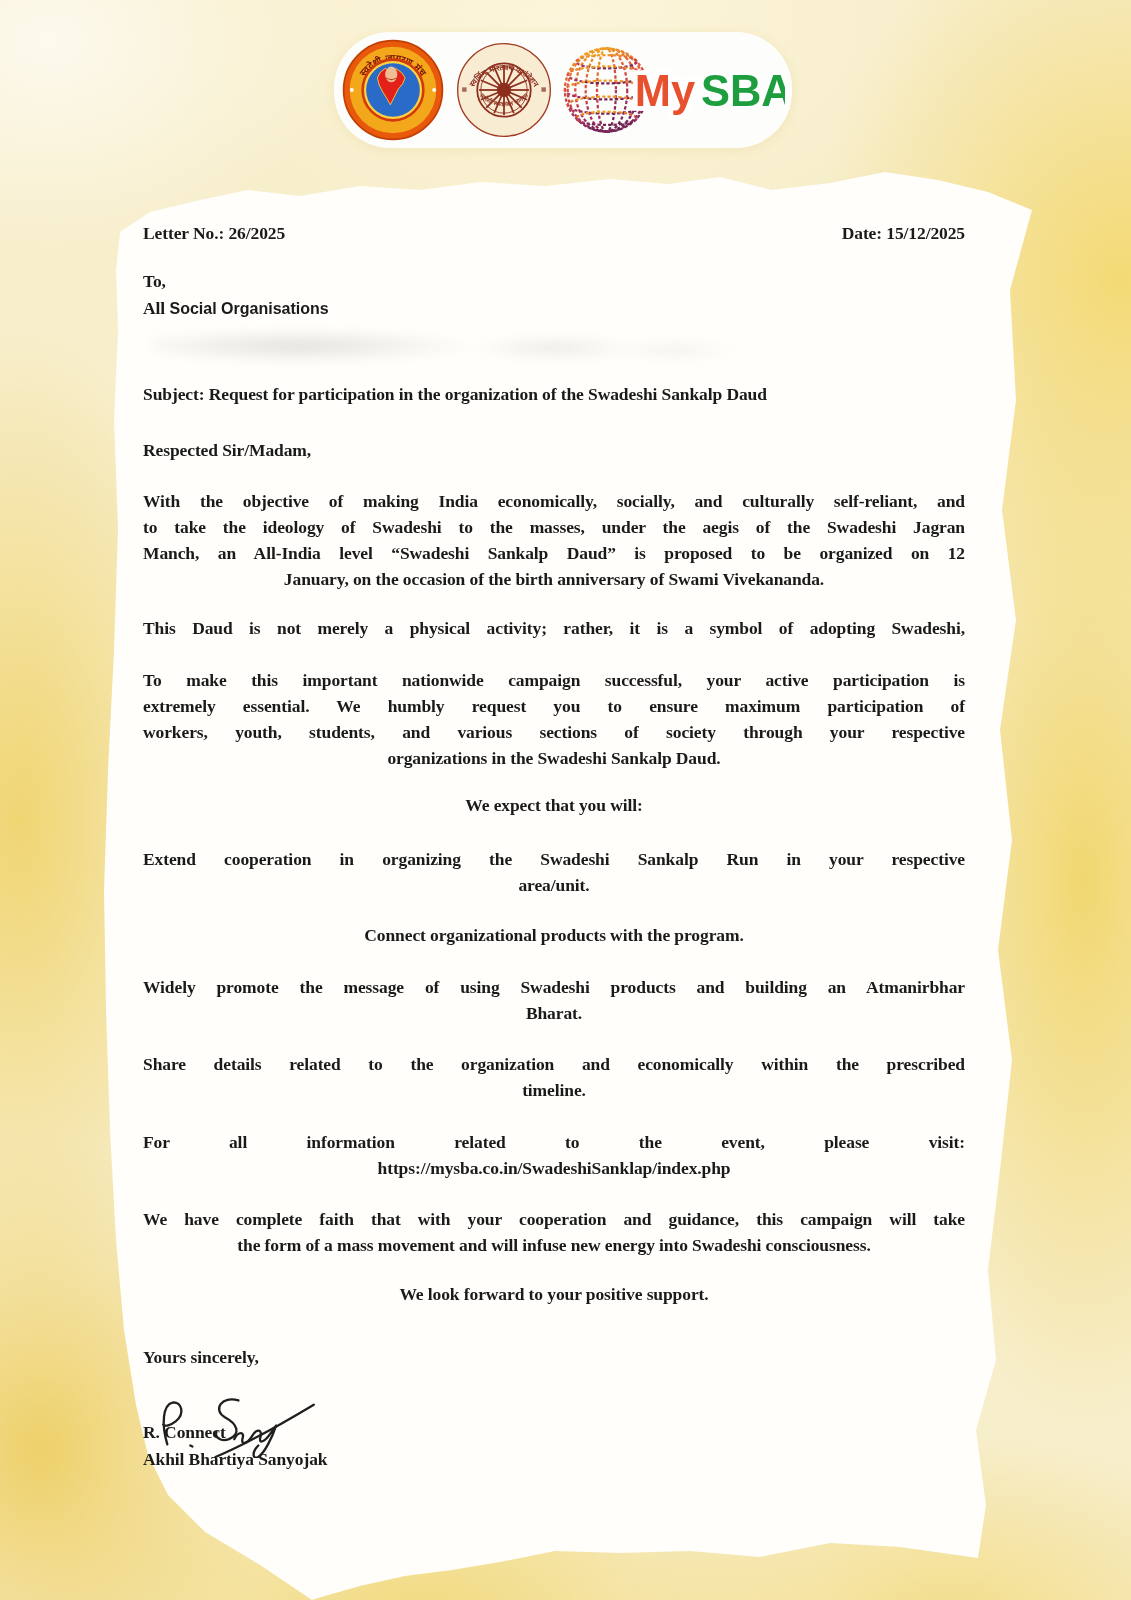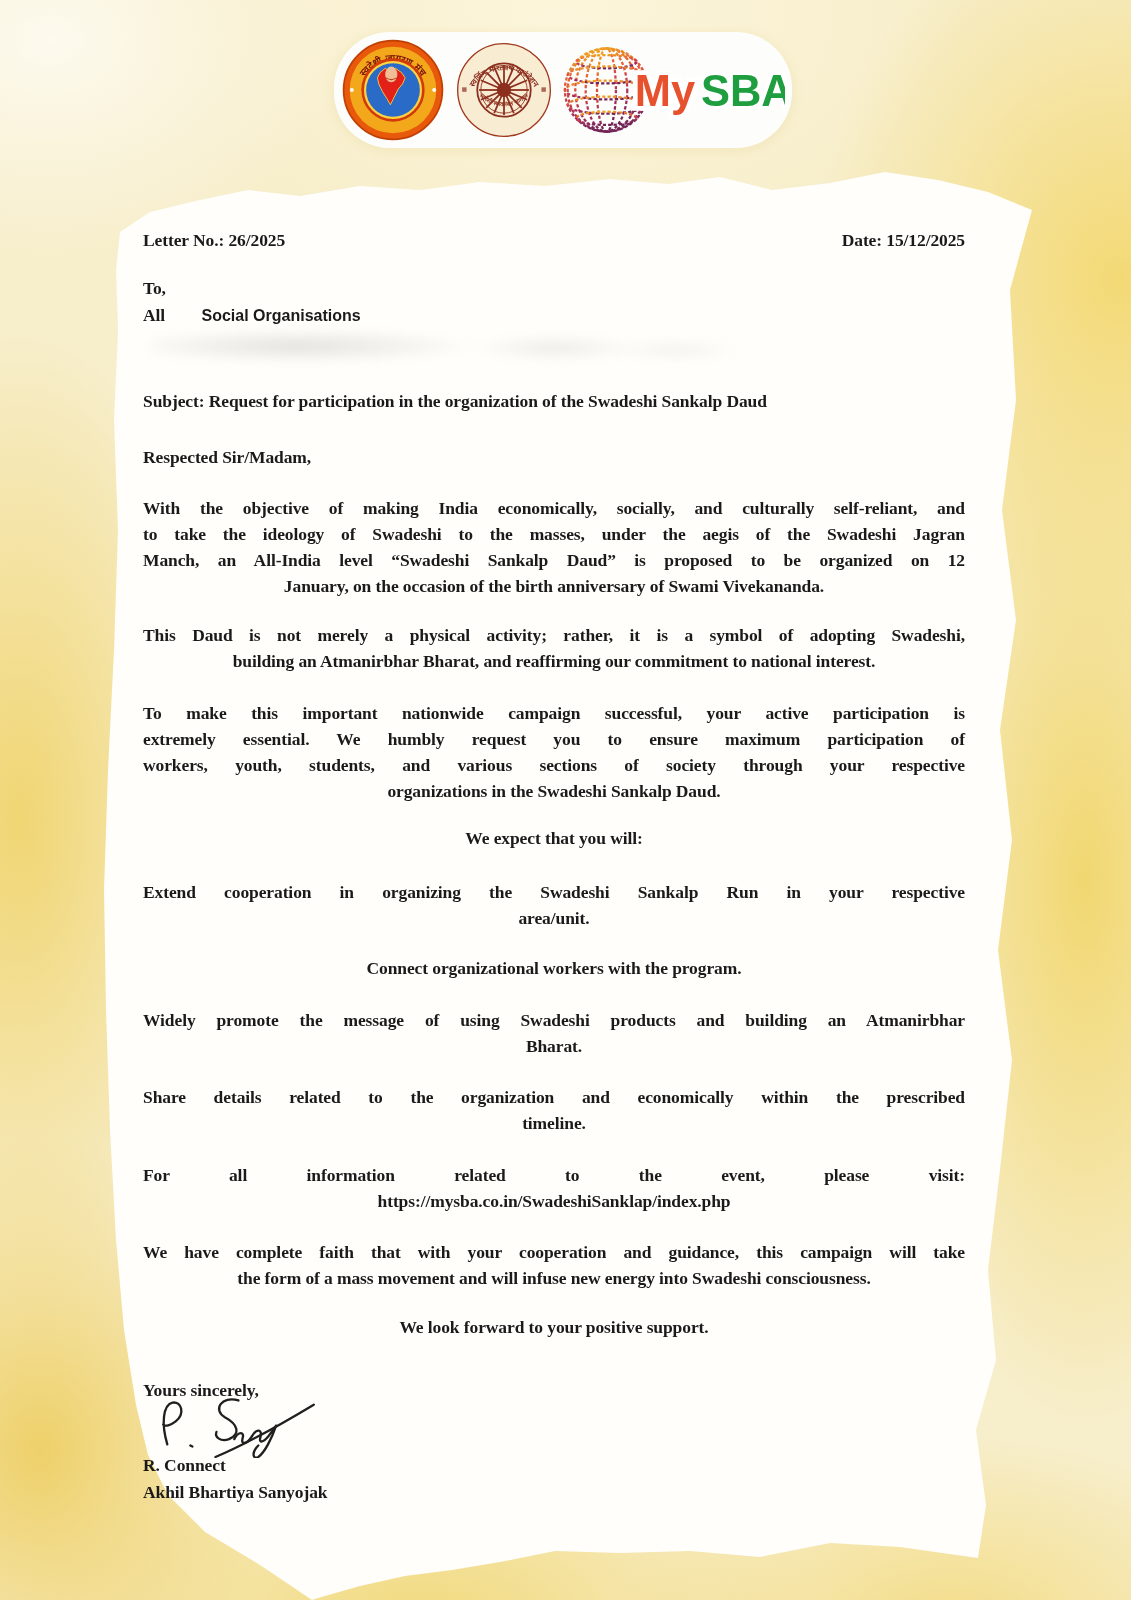--- a/index.html
+++ b/index.html
@@ -54,27 +54,27 @@
   
   #pill{
     position:absolute;left:334px;top:32px;width:458px;height:116px;
     background:rgba(253,253,252,0.98);border-radius:56px;
     display:flex;align-items:center;justify-content:center;gap:10px;
     box-shadow:0 2px 12px rgba(200,170,60,0.15);
   }
   #pill svg{display:block;}
 
   
-  #content{position:absolute;left:143px;top:227px;width:822px;color:var(--text);
+  #content{position:absolute;left:143px;top:220px;width:822px;color:var(--text);
     font-size:17.5px;font-weight:700;line-height:26px;letter-spacing:-0.1px;}
   .row{display:flex;justify-content:space-between;}
   .line{min-height:26px;}
   .jl{text-align:justify;text-align-last:justify;}
   .ll{text-align:center;}
-  .sans{font-family:"Liberation Sans","DejaVu Sans",sans-serif;font-size:16px;letter-spacing:0;padding-left:32px;}
+  .sans{font-family:"Liberation Sans","DejaVu Sans",sans-serif;font-size:16px;letter-spacing:0;}
   .sig-block{line-height:27px;}
 
   .smudge{position:absolute;pointer-events:none;}
   #smudge1{left:150px;top:328px;width:330px;height:36px;
     background:radial-gradient(ellipse at 45% 50%, rgba(158,158,150,0.28), rgba(158,158,150,0) 70%);filter:blur(4px);}
   #smudge2{left:470px;top:334px;width:170px;height:28px;
     background:radial-gradient(ellipse at 50% 50%, rgba(168,168,160,0.20), rgba(168,168,160,0) 70%);filter:blur(5px);}
   #smudge3{left:610px;top:338px;width:130px;height:24px;
     background:radial-gradient(ellipse at 50% 50%, rgba(175,175,168,0.14), rgba(175,175,168,0) 70%);filter:blur(5px);}
 
@@ -194,37 +194,36 @@
     <div style="margin-top:30px">Respected Sir/Madam,</div>
 
     <div style="margin-top:25px">
         <div class="line jl">With the objective of making India economically, socially, and culturally self-reliant, and</div>
         <div class="line jl">to take the ideology of Swadeshi to the masses, under the aegis of the Swadeshi Jagran</div>
         <div class="line jl">Manch, an All-India level “Swadeshi Sankalp Daud” is proposed to be organized on 12</div>
         <div class="line ll">January, on the occasion of the birth anniversary of Swami Vivekananda.</div>
       </div>
     <div style="margin-top:23px">
         <div class="line jl">This Daud is not merely a physical activity; rather, it is a symbol of adopting Swadeshi,</div>
-        <div class="line ll">building an Atmanirbhar Bharat, and reaffirming our commitment to national interest.</div>
       </div>
     <div style="margin-top:26px">
         <div class="line jl">To make this important nationwide campaign successful, your active participation is</div>
         <div class="line jl">extremely essential. We humbly request you to ensure maximum participation of</div>
         <div class="line jl">workers, youth, students, and various sections of society through your respective</div>
         <div class="line ll">organizations in the Swadeshi Sankalp Daud.</div>
       </div>
     <div style="margin-top:21px">
         <div class="line ll">We expect that you will:</div>
       </div>
     <div style="margin-top:28px">
         <div class="line jl">Extend cooperation in organizing the Swadeshi Sankalp Run in your respective</div>
         <div class="line ll">area/unit.</div>
       </div>
     <div style="margin-top:24px">
-        <div class="line ll">Connect organizational workers with the program.</div>
+        <div class="line ll">Connect organizational products with the program.</div>
       </div>
     <div style="margin-top:26px">
         <div class="line jl">Widely promote the message of using Swadeshi products and building an Atmanirbhar</div>
         <div class="line ll">Bharat.</div>
       </div>
     <div style="margin-top:25px">
         <div class="line jl">Share details related to the organization and economically within the prescribed</div>
         <div class="line ll">timeline.</div>
       </div>
     <div style="margin-top:26px">

